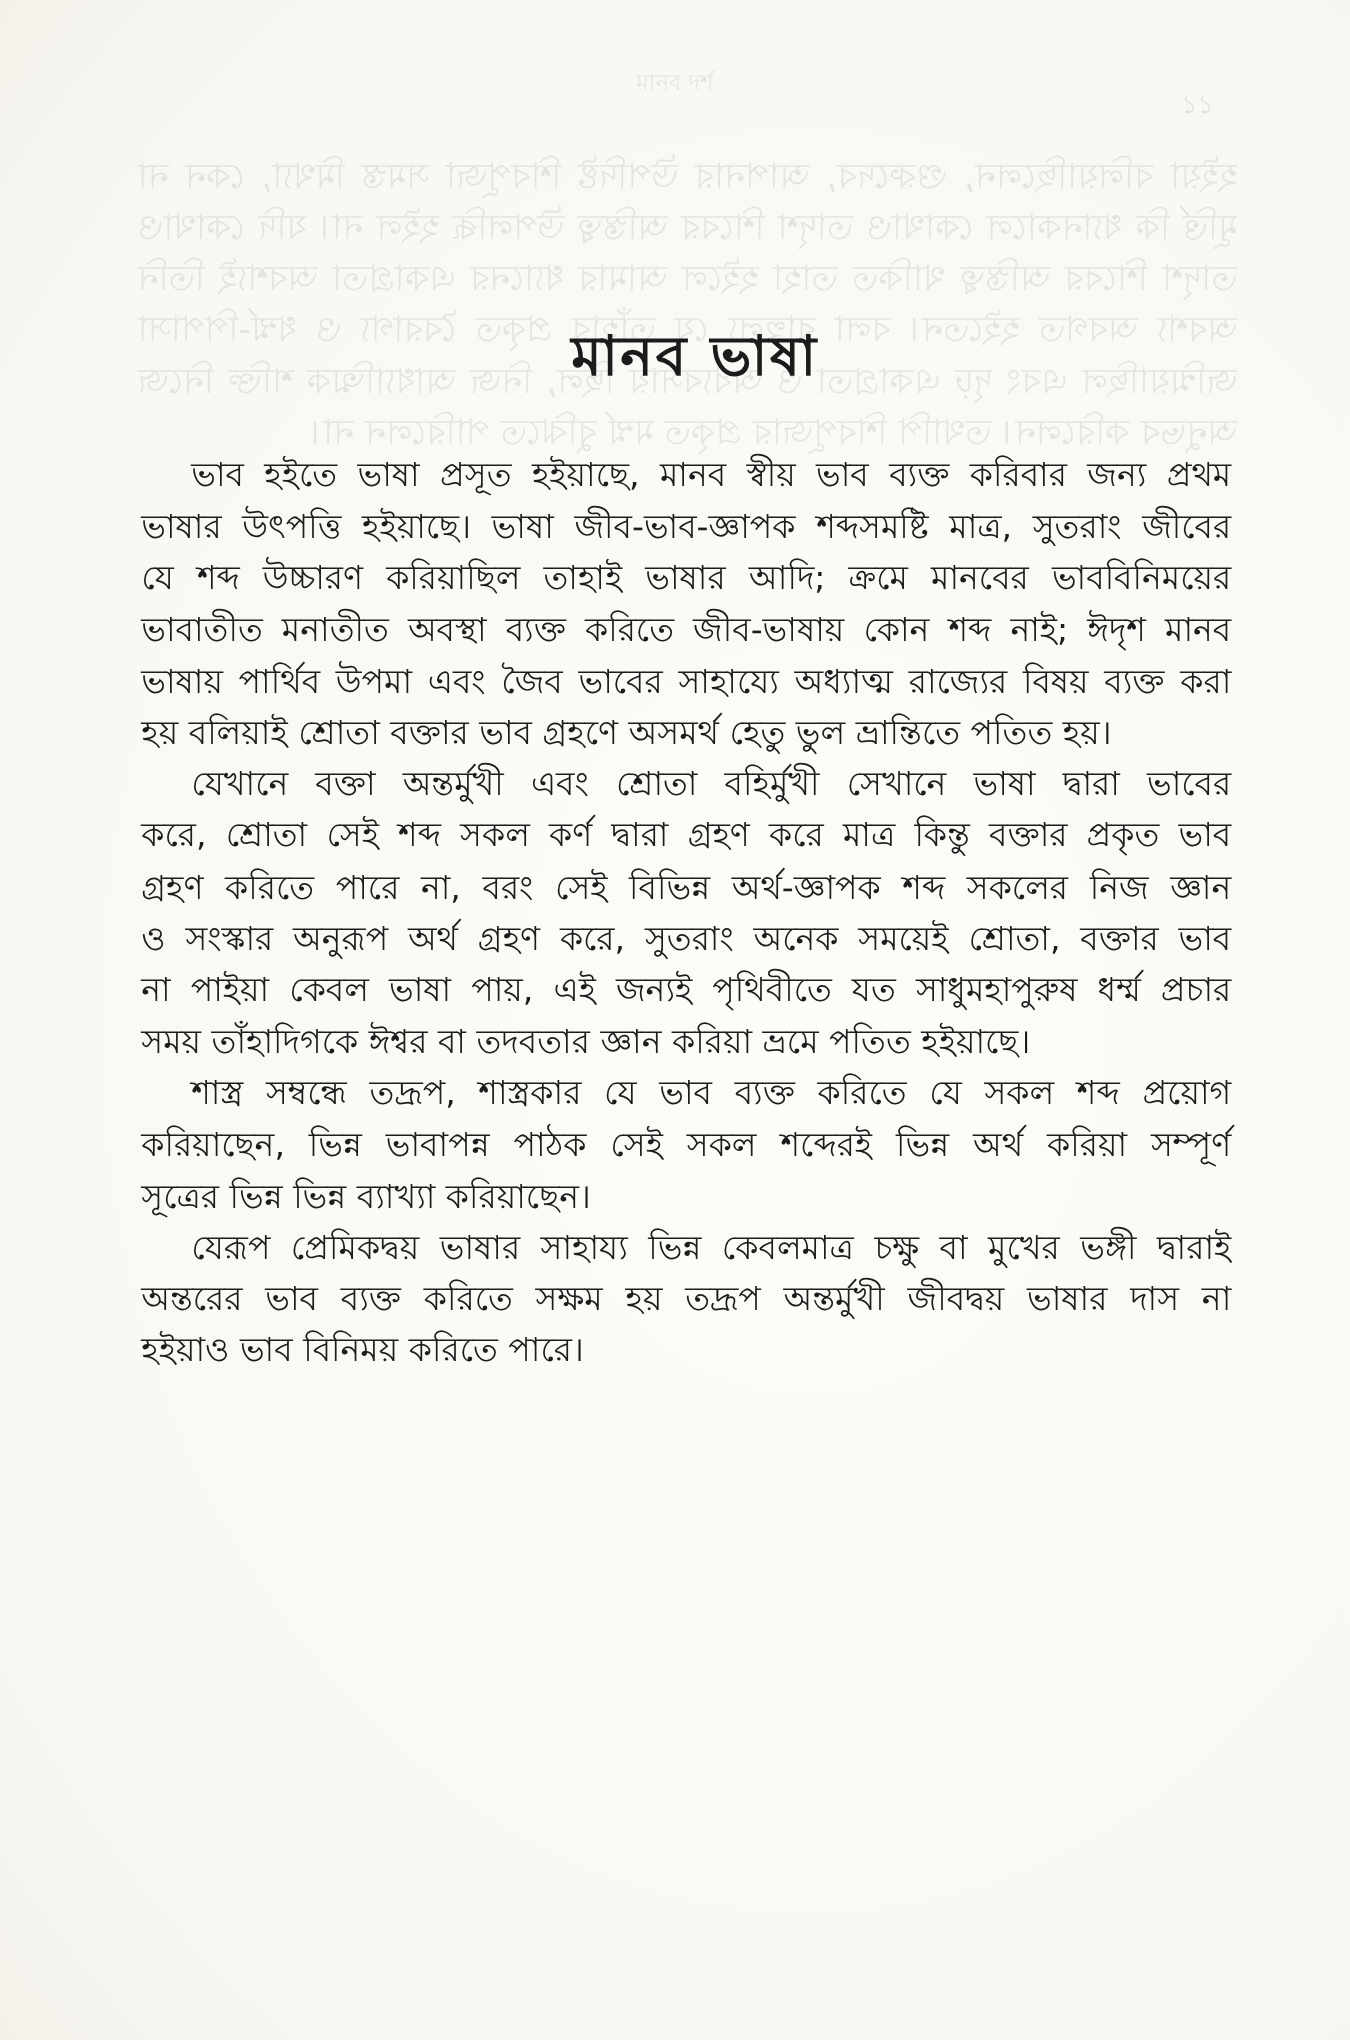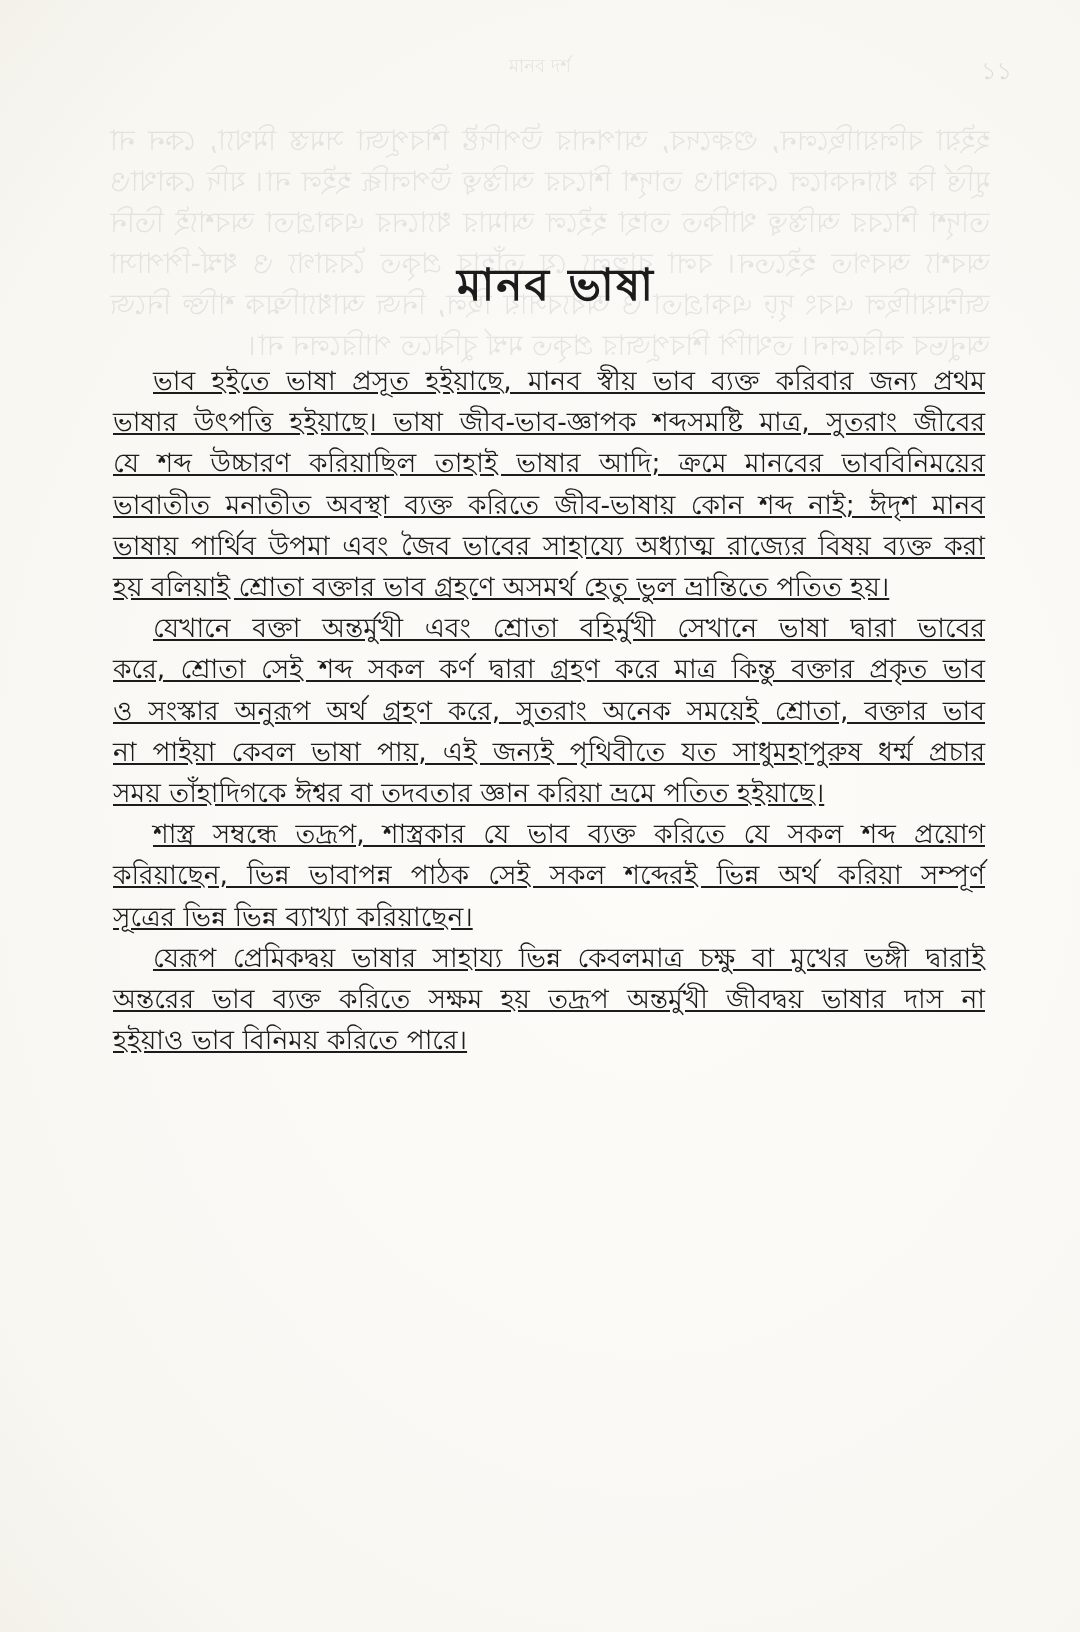--- a/index.html
+++ b/index.html
@@ -42,26 +42,25 @@
       top: 52px;
       left: 470px;
       width: 140px;
       text-align: center;
       font-size: 18px;
       color: #000;
       opacity: 0.08;
     }
     .folio {
       position: absolute;
-      top: 52px;
+      top: 68px;
       left: 945px;
-      font-size: 24px;
+      font-size: 20px;
       color: #000;
       opacity: 0.1;
-      margin-left: 36px;
     }
     .title {
       position: absolute;
       top: 252px;
       left: 16px;
       width: 1080px;
       text-align: center;
       font-size: 44px;
       font-weight: bold;
       color: #1b1b1b;
@@ -73,21 +72,20 @@
       left: 113px;
       width: 872px;
       font-size: 26.5px;
       line-height: 41.2px;
       color: #1c1c1c;
     }
     .para {
       margin: 0;
       text-align: justify;
       text-indent: 40px;
-      text-decoration: underline;
     }
     .line-block {
       display: block;
       text-align: justify;
       text-align-last: justify;
     }
     .line-block.last {
       text-align-last: left;
     }
   </style>
@@ -110,20 +108,21 @@
       <span class="line-block" style="text-indent:0">ভাষার উৎপত্তি হইয়াছে। ভাষা জীব-ভাব-জ্ঞাপক শব্দসমষ্টি মাত্র, সুতরাং জীবের</span>
       <span class="line-block" style="text-indent:0">যে শব্দ উচ্চারণ করিয়াছিল তাহাই ভাষার আদি; ক্রমে মানবের ভাববিনিময়ের</span>
       <span class="line-block" style="text-indent:0">ভাবাতীত মনাতীত অবস্থা ব্যক্ত করিতে জীব-ভাষায় কোন শব্দ নাই; ঈদৃশ মানব</span>
       <span class="line-block" style="text-indent:0">ভাষায় পার্থিব উপমা এবং জৈব ভাবের সাহায্যে অধ্যাত্ম রাজ্যের বিষয় ব্যক্ত করা</span>
       <span class="line-block last" style="text-indent:0">হয় বলিয়াই শ্রোতা বক্তার ভাব গ্রহণে অসমর্থ হেতু ভুল ভ্রান্তিতে পতিত হয়।</span>
     </p>
 
     <p class="para">
       <span class="line-block">যেখানে বক্তা অন্তর্মুখী এবং শ্রোতা বহির্মুখী সেখানে ভাষা দ্বারা ভাবের</span>
       <span class="line-block" style="text-indent:0">করে, শ্রোতা সেই শব্দ সকল কর্ণ দ্বারা গ্রহণ করে মাত্র কিন্তু বক্তার প্রকৃত ভাব</span>
+      <span class="line-block" style="text-indent:0">গ্রহণ করিতে পারে না, বরং সেই বিভিন্ন অর্থ-জ্ঞাপক শব্দ সকলের নিজ জ্ঞান</span>
       <span class="line-block" style="text-indent:0">ও সংস্কার অনুরূপ অর্থ গ্রহণ করে, সুতরাং অনেক সময়েই শ্রোতা, বক্তার ভাব</span>
       <span class="line-block" style="text-indent:0">না পাইয়া কেবল ভাষা পায়, এই জন্যই পৃথিবীতে যত সাধুমহাপুরুষ ধর্ম্ম প্রচার</span>
       <span class="line-block last" style="text-indent:0">সময় তাঁহাদিগকে ঈশ্বর বা তদবতার জ্ঞান করিয়া ভ্রমে পতিত হইয়াছে।</span>
     </p>
 
     <p class="para">
       <span class="line-block">শাস্ত্র সম্বন্ধে তদ্রূপ, শাস্ত্রকার যে ভাব ব্যক্ত করিতে যে সকল শব্দ প্রয়োগ</span>
       <span class="line-block" style="text-indent:0">করিয়াছেন, ভিন্ন ভাবাপন্ন পাঠক সেই সকল শব্দেরই ভিন্ন অর্থ করিয়া সম্পূর্ণ</span>
       <span class="line-block last" style="text-indent:0">সূত্রের ভিন্ন ভিন্ন ব্যাখ্যা করিয়াছেন।</span>
     </p>

